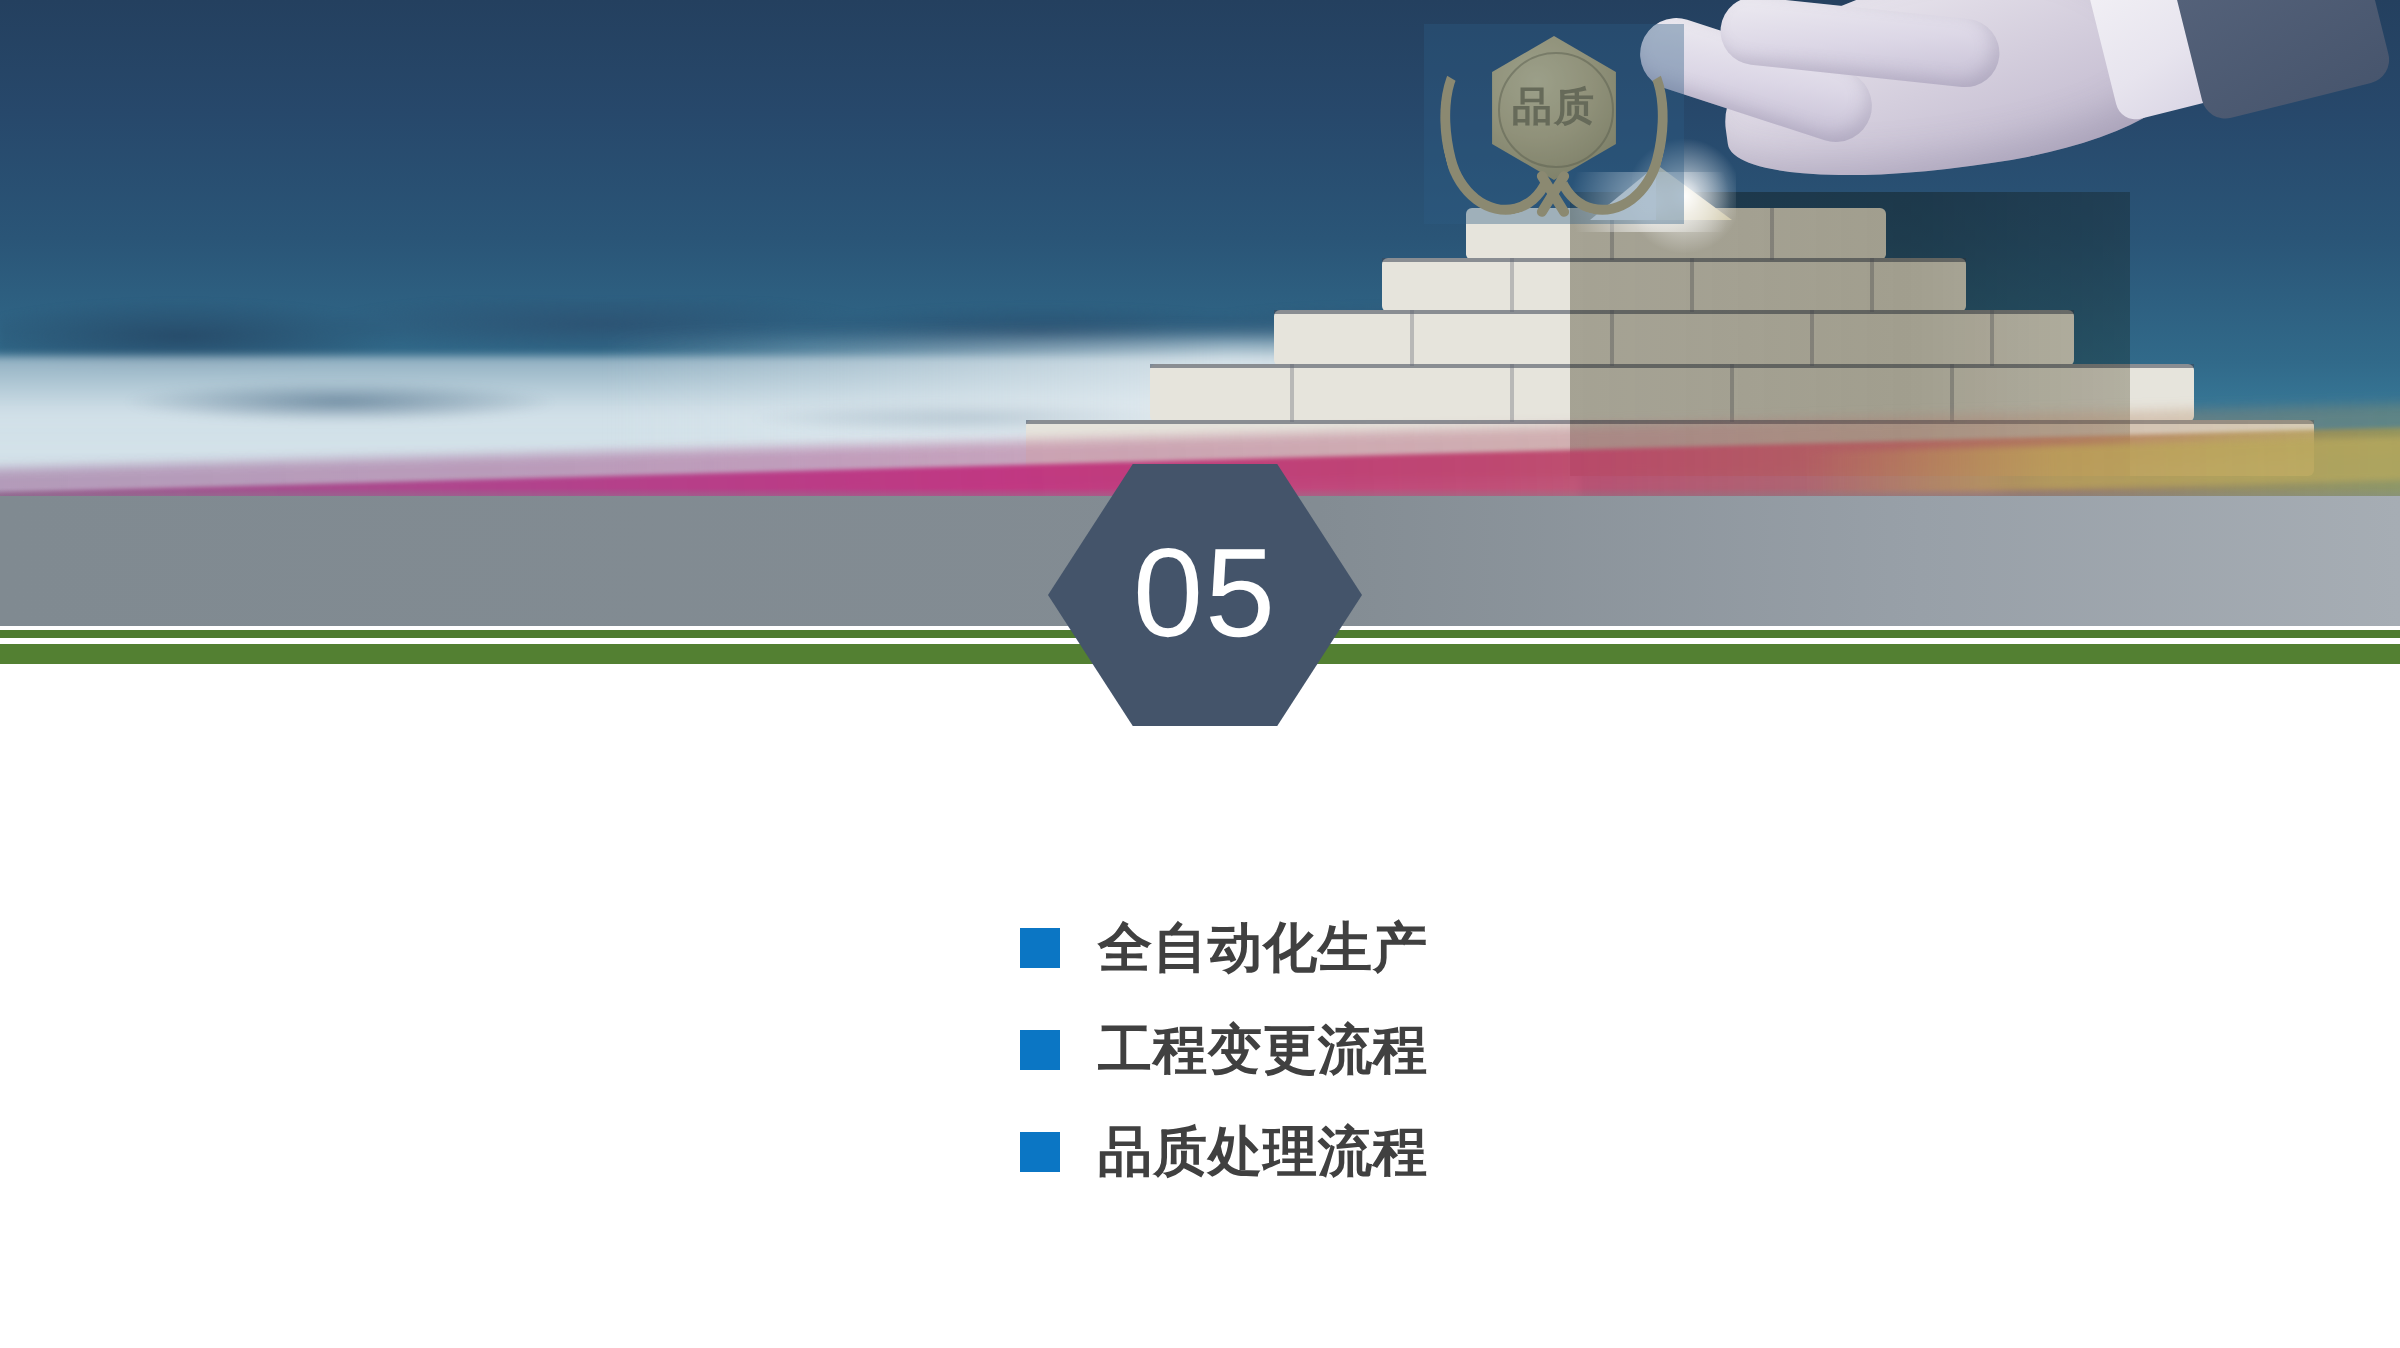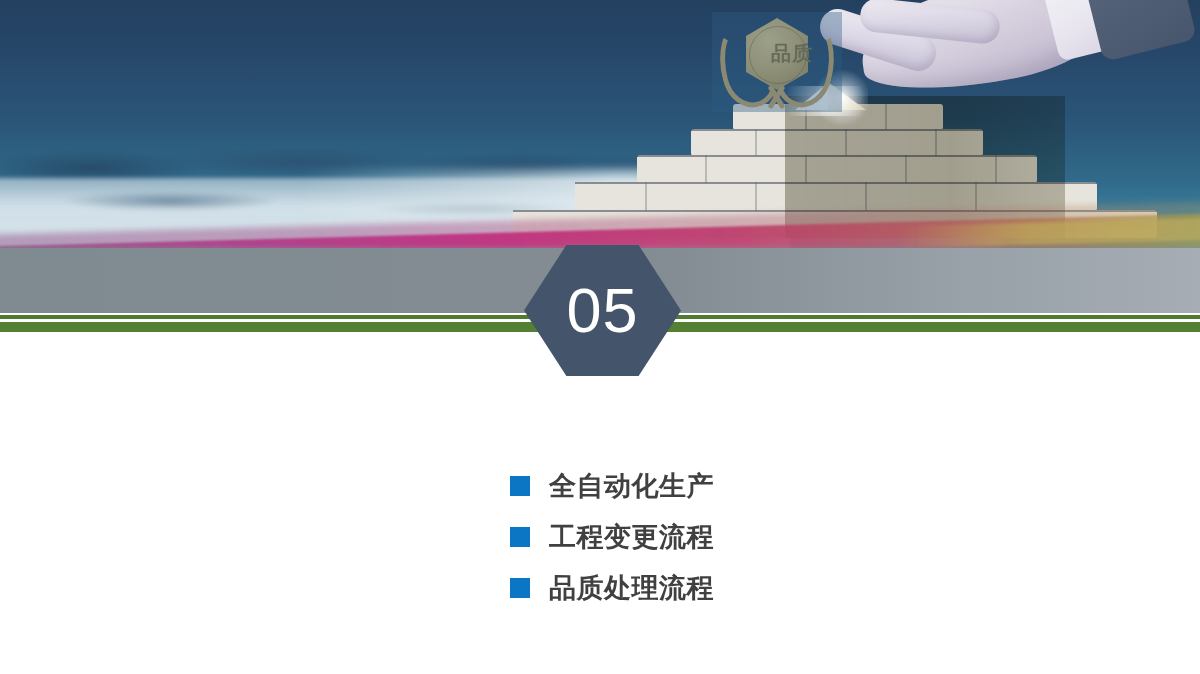--- a/index.html
+++ b/index.html
@@ -227,21 +227,21 @@
     position: absolute;
     left: 37px; top: 14px;
     width: 56px; height: 56px;
     border: 1px solid rgba(120,98,48,.5);
     border-radius: 50%;
   }
   .medal .medal-text {
     position: absolute;
     left: 29px; top: 28px;
     width: 72px;
-    text-align: right;
+    text-align: center;
     font-size: 20px;
     font-weight: 700;
     color: #8a7340;
     letter-spacing: 1px;
     font-family: "DejaVu Sans", "Liberation Sans", sans-serif;
   }
   .medal .ribbon {
     position: absolute;
     left: 34px; top: 72px;
     width: 62px; height: 22px;
@@ -344,21 +344,21 @@
   .stripe-thick {
     top: 322px;
     height: 10px;
     background: #538032;
   }
 
   
   .hex {
     position: absolute;
     left: 524px;
-    top: 245px;
+    top: 232px;
     width: 157px;
     height: 131px;
     background: #44546a;
     clip-path: polygon(27% 0%, 73% 0%, 100% 50%, 73% 100%, 27% 100%, 0% 50%);
     display: flex;
     align-items: center;
     justify-content: center;
   }
   .hex-num {
     color: #ffffff;
@@ -380,21 +380,21 @@
     font-weight: 700;
     color: #404040;
     letter-spacing: 1px;
     font-family: "DejaVu Sans", "Liberation Sans", sans-serif;
   }
 
   
   .bullets {
     position: absolute;
     left: 0;
-    top: 460px;
+    top: 448px;
     width: 1040px;
   }
   .bullet-row {
     display: flex;
     align-items: center;
     justify-content: flex-start;
     height: 51px;
     padding-left: 510px;
   }
   .bullet-mark {

